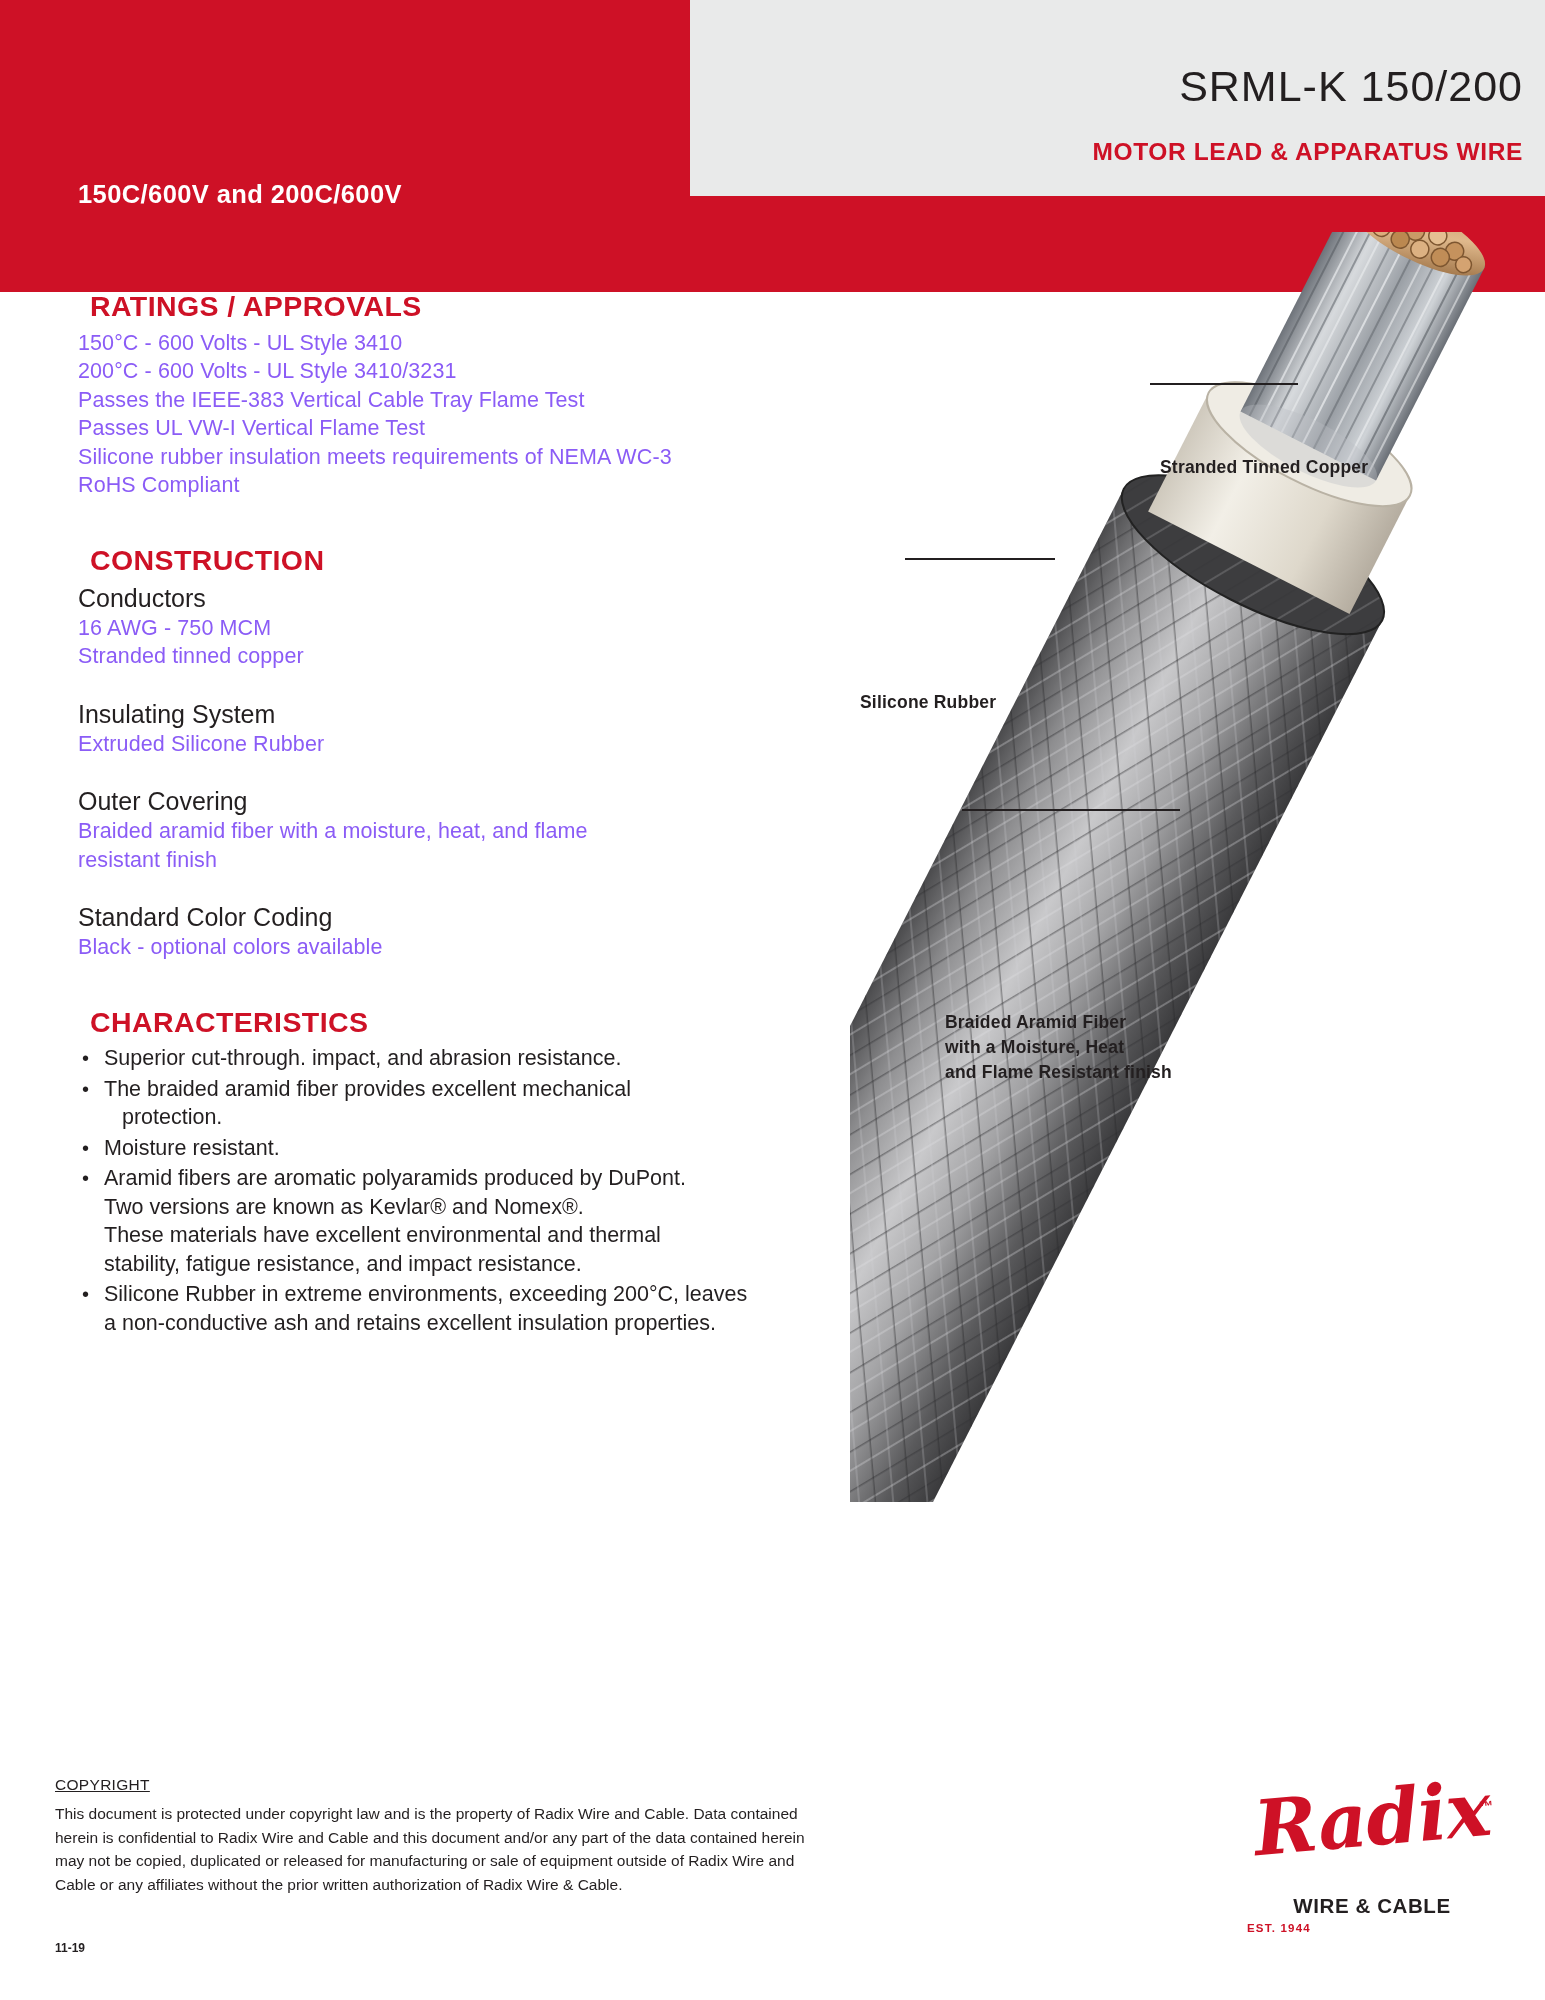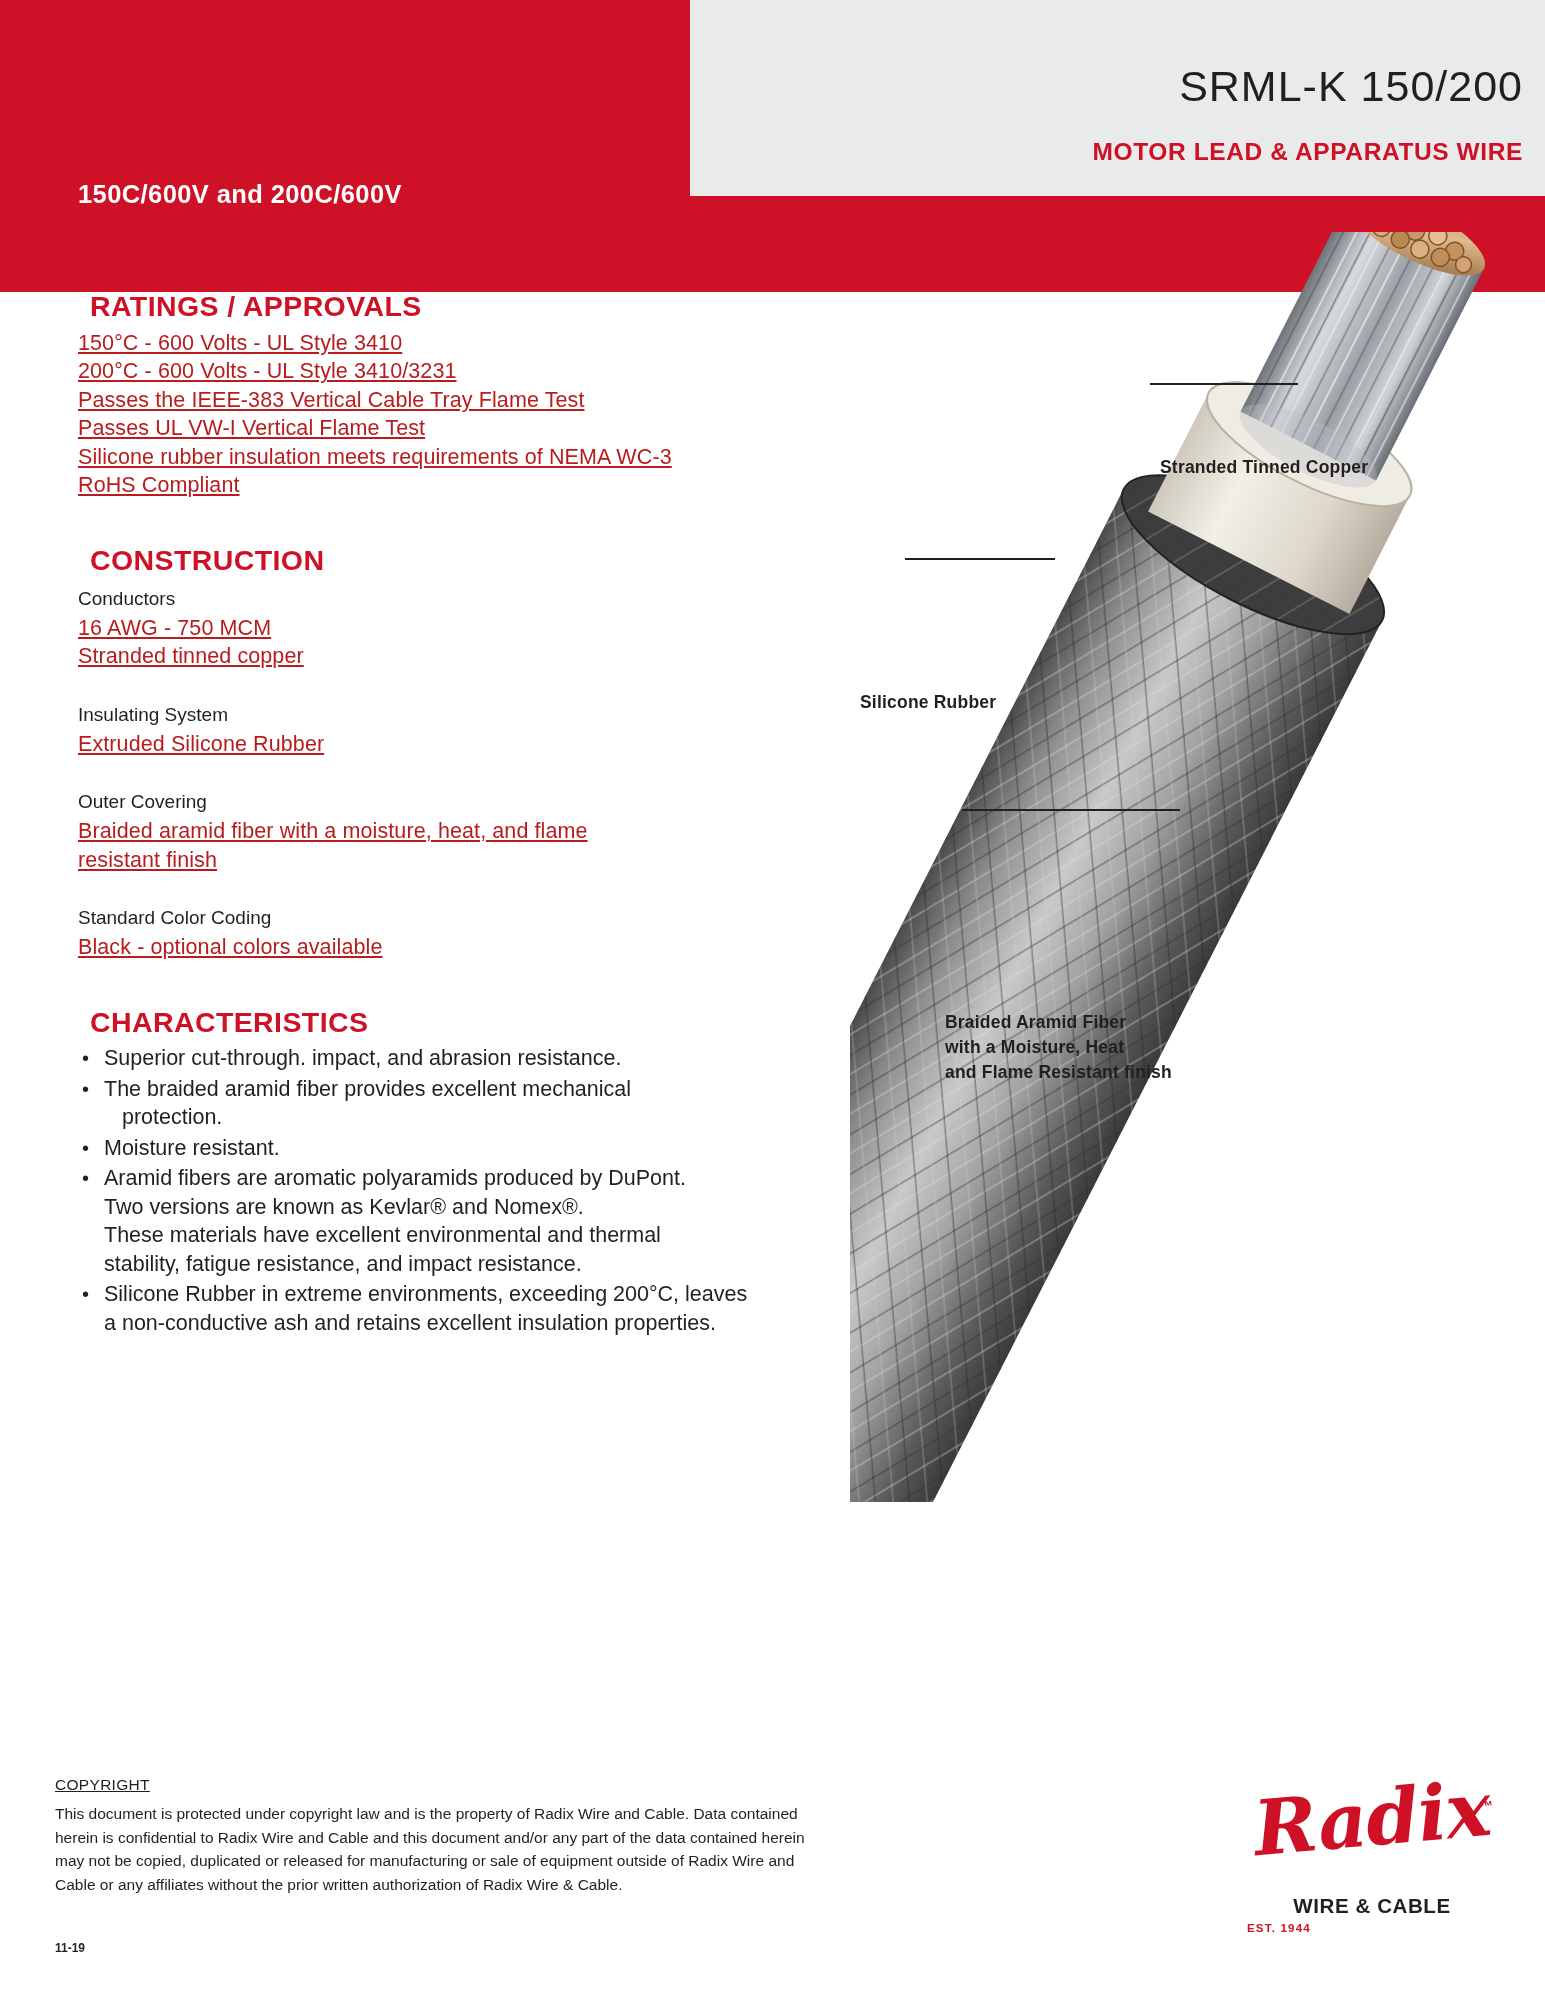--- a/index.html
+++ b/index.html
@@ -77,27 +77,26 @@
     color: #ce1126;
     font-size: 28.5px;
     font-weight: bold;
     letter-spacing: 0.4px;
     margin: 0 0 6px 12px;
     line-height: 1.15;
   }
   .line {
     font-size: 21.5px;
     line-height: 28.5px;
-    color: #b91c1c;
+    color: #8b5cf6;
     letter-spacing: 0.1px;
     white-space: pre-wrap;
-    text-decoration: underline;
   }
   .sub-head {
-    font-size: 19px;
+    font-size: 25px;
     line-height: 31px;
     color: #231f20;
     margin-top: 2px;
   }
   .gap-lg { height: 44px; }
   .gap-md { height: 26px; }
 
   ul.bullets {
     list-style: none;
     margin: 4px 0 0 0;

